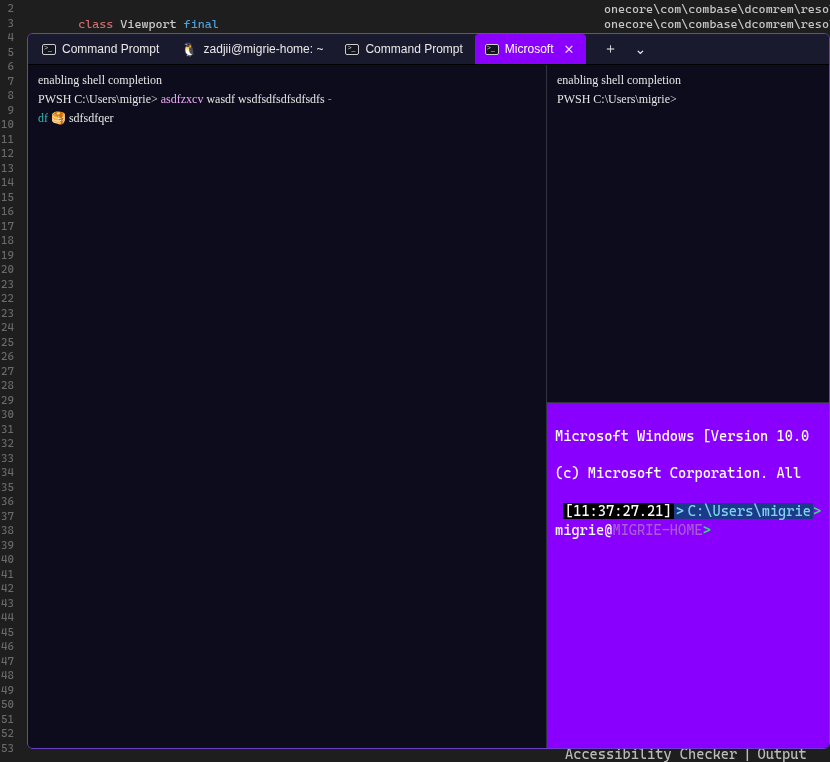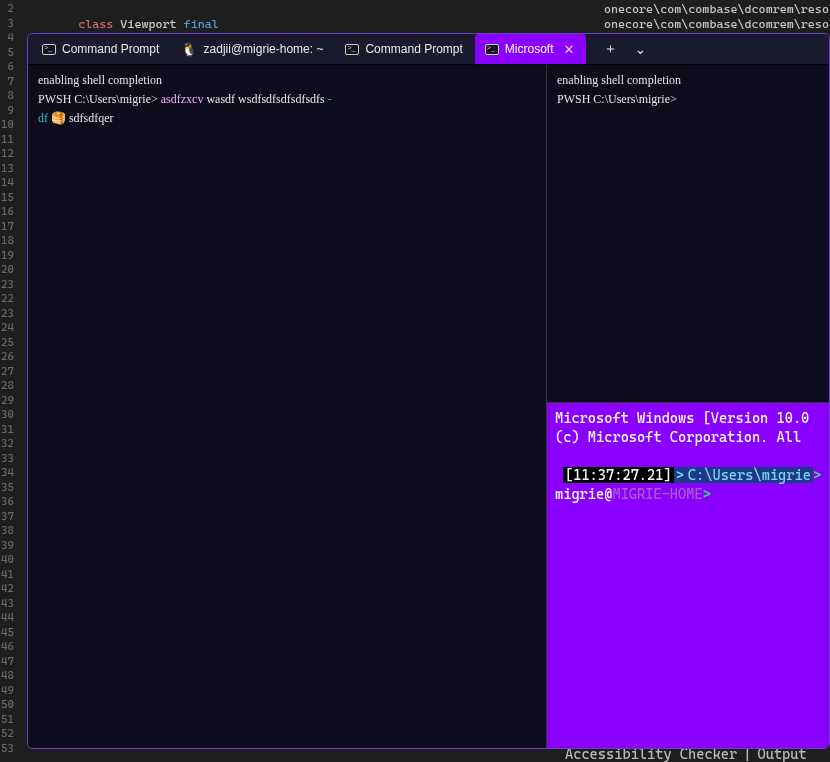--- a/index.html
+++ b/index.html
@@ -201,21 +201,21 @@
     margin-left: 8px;
   }
   .rb-path-hl {
     background: #1b3a8a;
     color: #7fd2ef;
     padding: 0 2px;
   }
   .rb-green { color: #30e070; }
   .rb-cyan-alt { color:#ffffff; }
   .rb-purple { color: #a85cd0; }
-  .rb-white { color: #fff; }
+  .rb-white { color: #fff; margin-top: 18px; }
 </style>
 </head>
 <body>
 
 <div class="editor-bg">
   <div class="editor-gutter" id="gutter">
       <div>2</div>
       <div>3</div>
       <div>4</div>
       <div>5</div>

